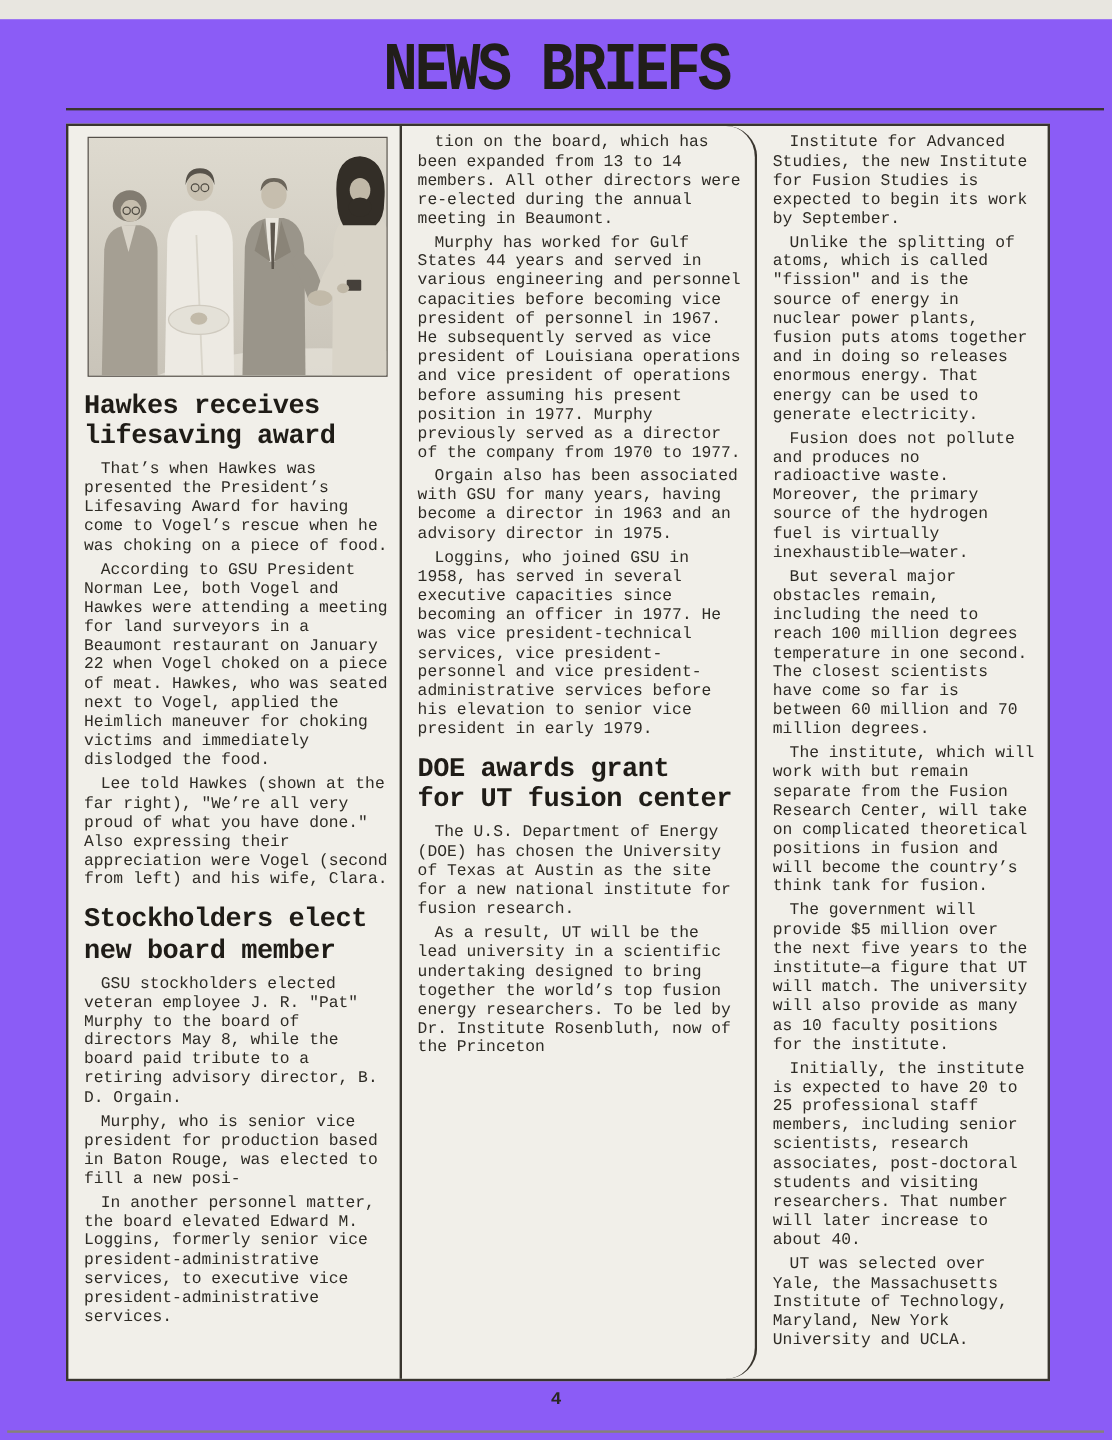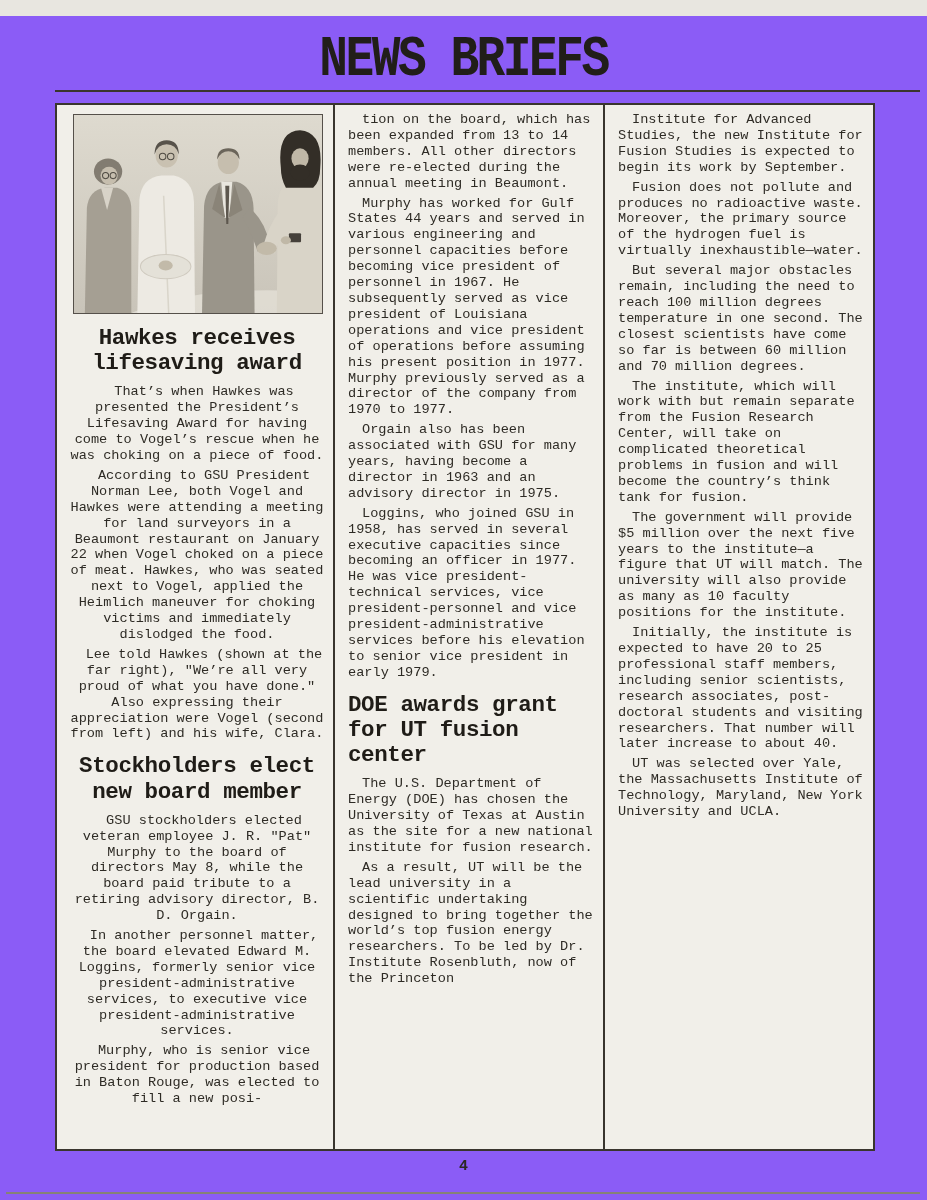--- a/index.html
+++ b/index.html
@@ -16,22 +16,22 @@
   .masthead-rule {
     position:absolute; top:74px; left:55px; width:865px; height:2px;
     background:#39352e; z-index:1;
   }
   .content-box {
     position:absolute; left:55px; top:87px; width:820px; height:1048px;
     border:2px solid #39352e; box-sizing:border-box; display:flex;
     background:#f1efe9;
   }
   .col { box-sizing:border-box; padding:7px 9px 0 13px; overflow:hidden; }
-  .col-1 { width:278px; border-right:2px solid #39352e;text-align:center; }
-  .col-2 { width:270px; border-right:2px solid #39352e; }
+  .col-1 { width:278px; border-right:2px solid #39352e; }
+  .col-2 { width:296px; border-right:2px solid #39352e;border-radius:26px; }
   .col-3 { flex:1; }
   p.body {
     font-size:13.6px; line-height:15.9px; margin:0 0 4px 0;
     text-indent:14px; color:#2e2b25;
   }
   h2.headline {
     font-size:22.5px; line-height:1.12; letter-spacing:-0.4px;
     margin:12px 0 8px 0; white-space:pre-line; color:#1f1c17; font-weight:bold;
   }
   figure.photo-frame {
@@ -117,40 +117,41 @@
       </figure>
 
       <h2 class="headline">Hawkes receives
 lifesaving award</h2>
       <p class="body">That’s when Hawkes was presented the President’s Lifesaving Award for having come to Vogel’s rescue when he was choking on a piece of food.</p>
       <p class="body">According to GSU President Norman Lee, both Vogel and Hawkes were attending a meeting for land surveyors in a Beaumont restaurant on January 22 when Vogel choked on a piece of meat. Hawkes, who was seated next to Vogel, applied the Heimlich maneuver for choking victims and immediately dislodged the food.</p>
       <p class="body">Lee told Hawkes (shown at the far right), "We’re all very proud of what you have done." Also expressing their appreciation were Vogel (second from left) and his wife, Clara.</p>
       <h2 class="headline">Stockholders elect
 new board member</h2>
       <p class="body">GSU stockholders elected veteran employee J. R. "Pat" Murphy to the board of directors May 8, while the board paid tribute to a retiring advisory director, B. D. Orgain.</p>
+      <p class="body">Murphy, who is senior vice president for production based in Baton Rouge, was elected to fill a new posi-</p>
       <p class="body">In another personnel matter, the board elevated Edward M. Loggins, formerly senior vice president-administrative services, to executive vice president-administrative services.</p>
-      <p class="body">Murphy, who is senior vice president for production based in Baton Rouge, was elected to fill a new posi-</p>
     </section>
 
     <section class="col col-2">
       <p class="body">tion on the board, which has been expanded from 13 to 14 members. All other directors were re-elected during the annual meeting in Beaumont.</p>
       <p class="body">Murphy has worked for Gulf States 44 years and served in various engineering and personnel capacities before becoming vice president of personnel in 1967. He subsequently served as vice president of Louisiana operations and vice president of operations before assuming his present position in 1977. Murphy previously served as a director of the company from 1970 to 1977.</p>
       <p class="body">Orgain also has been associated with GSU for many years, having become a director in 1963 and an advisory director in 1975.</p>
       <p class="body">Loggins, who joined GSU in 1958, has served in several executive capacities since becoming an officer in 1977. He was vice president-technical services, vice president-personnel and vice president-administrative services before his elevation to senior vice president in early 1979.</p>
       <h2 class="headline">DOE awards grant
 for UT fusion center</h2>
       <p class="body">The U.S. Department of Energy (DOE) has chosen the University of Texas at Austin as the site for a new national institute for fusion research.</p>
       <p class="body">As a result, UT will be the lead university in a scientific undertaking designed to bring together the world’s top fusion energy researchers. To be led by Dr. Institute Rosenbluth, now of the Princeton</p>
     </section>
 
     <section class="col col-3">
       <p class="body">Institute for Advanced Studies, the new Institute for Fusion Studies is expected to begin its work by September.</p>
+      <p class="body">Unlike the splitting of atoms, which is called "fission" and is the source of energy in nuclear power plants, fusion puts atoms together and in doing so releases enormous energy. That energy can be used to generate electricity.</p>
       <p class="body">Fusion does not pollute and produces no radioactive waste. Moreover, the primary source of the hydrogen fuel is virtually inexhaustible—water.</p>
       <p class="body">But several major obstacles remain, including the need to reach 100 million degrees temperature in one second. The closest scientists have come so far is between 60 million and 70 million degrees.</p>
-      <p class="body">The institute, which will work with but remain separate from the Fusion Research Center, will take on complicated theoretical problems in fusion and will become the country’s think tank for fusion.</p>
+      <p class="body">The institute, which will work with but remain separate from the Fusion Research Center, will take on complicated theoretical positions in fusion and will become the country’s think tank for fusion.</p>
       <p class="body">The government will provide $5 million over the next five years to the institute—a figure that UT will match. The university will also provide as many as 10 faculty positions for the institute.</p>
       <p class="body">Initially, the institute is expected to have 20 to 25 professional staff members, including senior scientists, research associates, post-doctoral students and visiting researchers. That number will later increase to about 40.</p>
       <p class="body">UT was selected over Yale, the Massachusetts Institute of Technology, Maryland, New York University and UCLA.</p>
     </section>
 
   </main>
 
   <div class="page-number">4</div>
   <div class="footer-rule"></div>
 

